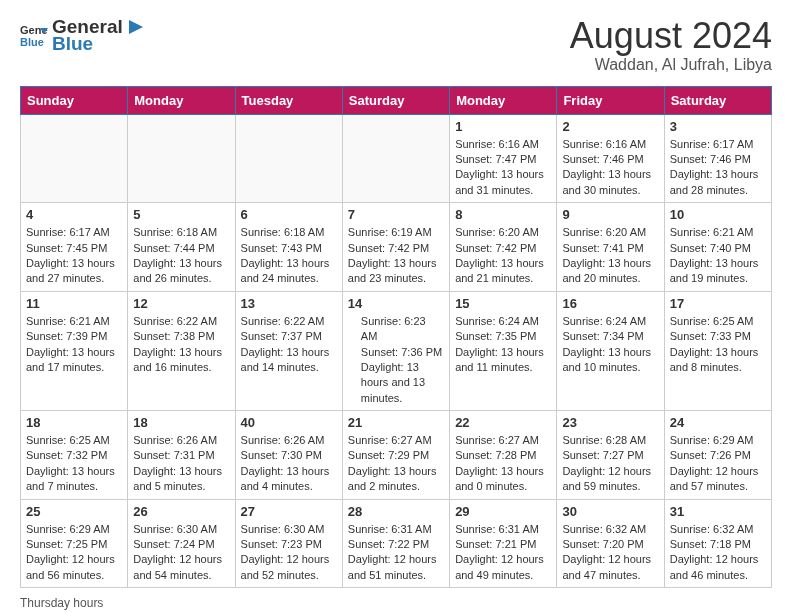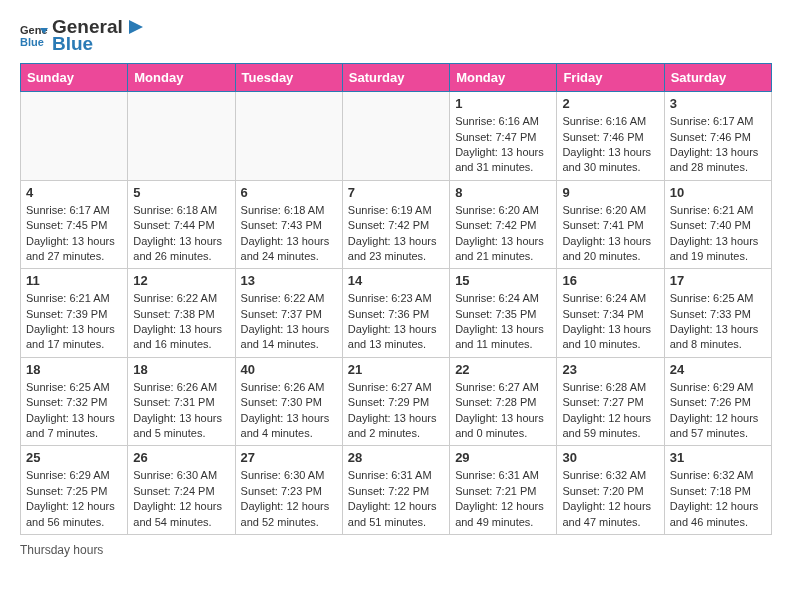--- a/index.html
+++ b/index.html
@@ -37,21 +37,21 @@
     .sub-title {
       font-size: 16px;
       color: #555;
     }
     .calendar-table {
       width: 100%;
       border-collapse: collapse;
       font-size: 11px;
     }
     .calendar-table thead tr th {
-      background: #ec4899;
+      background: #be185d;
       color: #fff;
       text-align: left;
       padding: 6px 6px;
       font-size: 13px;
       font-weight: bold;
       border: 1px solid #2a7ab5;
     }
     .calendar-table tbody tr td {
       border: 1px solid #ccc;
       vertical-align: top;
@@ -97,20 +97,24 @@
     <div>
       <div style="display:flex; align-items:center; gap:2px;">
         <span style="font-size:19px; font-weight:bold; color:#333;">General</span>
         <svg width="18" height="18" viewBox="0 0 18 18">
           <polygon points="4,2 18,9 4,16" fill="#2a7ab5"></polygon>
         </svg>
       </div>
       <div style="font-size:19px; font-weight:bold; color:#2a7ab5; line-height:0.8; margin-top:-2px;">Blue</div>
     </div>
   </div>
+  <div class="title-area">
+    <div class="main-title">August 2024</div>
+    <div class="sub-title">Waddan, Al Jufrah, Libya</div>
+  </div>
 </div>
 
 <table class="calendar-table">
   <thead>
     <tr>
     <th>Sunday</th>
         <th>Monday</th>
         <th>Tuesday</th>
         <th>Saturday</th>
         <th>Monday</th>
@@ -201,21 +205,21 @@
 Daylight: 13 hours and 16 minutes.</div>
         </td>
         <td>
           <div class="day-number">13</div>
           <div class="day-info" style="white-space: pre-line;">Sunrise: 6:22 AM
 Sunset: 7:37 PM
 Daylight: 13 hours and 14 minutes.</div>
         </td>
         <td>
           <div class="day-number">14</div>
-          <div class="day-info" style="white-space: pre-line;">Sunrise: 6:23 AM
+          <div class="day-info" style="white-space: pre-line; margin-left: 13px;">Sunrise: 6:23 AM
 Sunset: 7:36 PM
 Daylight: 13 hours and 13 minutes.</div>
         </td>
         <td>
           <div class="day-number">15</div>
           <div class="day-info" style="white-space: pre-line;">Sunrise: 6:24 AM
 Sunset: 7:35 PM
 Daylight: 13 hours and 11 minutes.</div>
         </td>
         <td>

